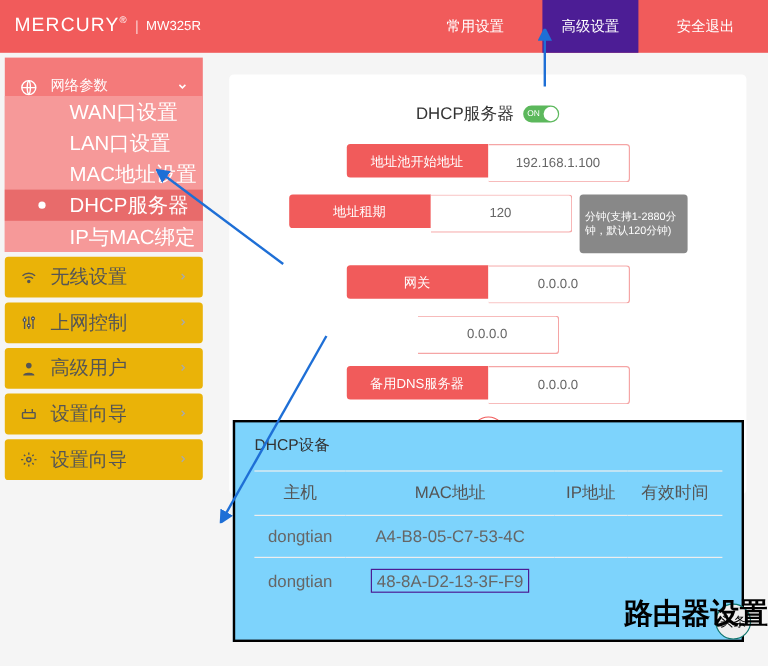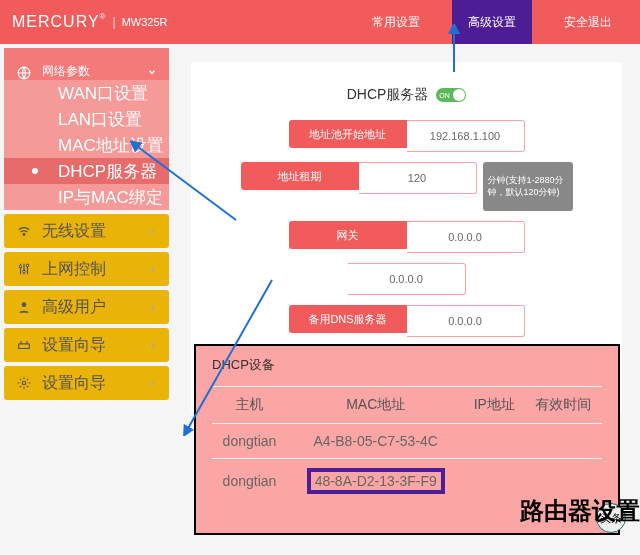--- a/index.html
+++ b/index.html
@@ -31,29 +31,29 @@
 .toggle{width:30px;height:14px;background:#5cb85c;border-radius:8px;position:relative;display:flex;align-items:center}
 .toggle span{font-size:7px;color:#fff;padding-left:3px}
 .toggle::after{content:"";position:absolute;right:1px;width:12px;height:12px;border-radius:50%;background:#fff}
 .frow{display:flex;align-items:flex-start;justify-content:center;margin-bottom:10px}
 .flabel{width:118px;height:28px;background:#f15b5b;color:#fff;font-size:11px;display:flex;align-items:center;justify-content:center;border-radius:3px 0 0 3px}
 .finput{width:118px;height:32px;border:1px solid #f5a5a5;border-left:none;border-radius:0 3px 3px 0;font-size:11px;text-align:center;color:#666;outline:none}
 .fhint{font-size:9px;color:#fff;background:#888;border-radius:3px;padding:13px 5px;margin-left:6px;width:90px;line-height:1.3}
 .savebtn{display:flex;flex-direction:column;align-items:center;gap:4px;margin-top:4px;cursor:pointer}
 .savebtn .circle{width:28px;height:28px;border:1.5px solid #f15b5b;border-radius:50%;display:flex;align-items:center;justify-content:center;color:#f15b5b;font-size:14px}
 .savebtn .txt{font-size:11px;color:#f15b5b}
-.devices{background:#fca5a5;border:2px solid #000;margin:14px;padding:10px 16px 30px}
+.devices{background:#7dd3fc;border:2px solid #000;margin:14px;padding:10px 16px 30px}
 .dtitle{font-size:13px;margin-bottom:12px;color:#333}
 .dtable{width:100%;font-size:14px;border-collapse:collapse}
 .dtable th,.dtable td{padding:9px 4px;text-align:center;color:#666;border-top:1px solid #eee}
 .dtable th{font-weight:normal;color:#555}
 .bottom-row{position:absolute;bottom:0;left:0;right:0;display:flex;align-items:flex-end;pointer-events:none}
 .watermark{margin-left:auto;font-size:24px;font-weight:bold;color:#000;padding:6px 0 28px}
 .cutoff{position:absolute;right:-8px;bottom:0;width:30px;height:30px;border-radius:50%;background:#eee;border:1px solid #0f766e;display:flex;align-items:center;justify-content:center;font-size:11px}
-.macbox{border:4px solid #4c1d95;display:inline-block;padding:1px 4px}
+.macbox{border:1px solid #4c1d95;display:inline-block;padding:1px 4px}
 .arrow{position:absolute;pointer-events:none}
 .arrow svg{display:block}
 </style>
 </head>
 <body>
 
 <div class="header">
   <span class="logo">
     <span>MERCURY</span>
     <sup>®</sup>

